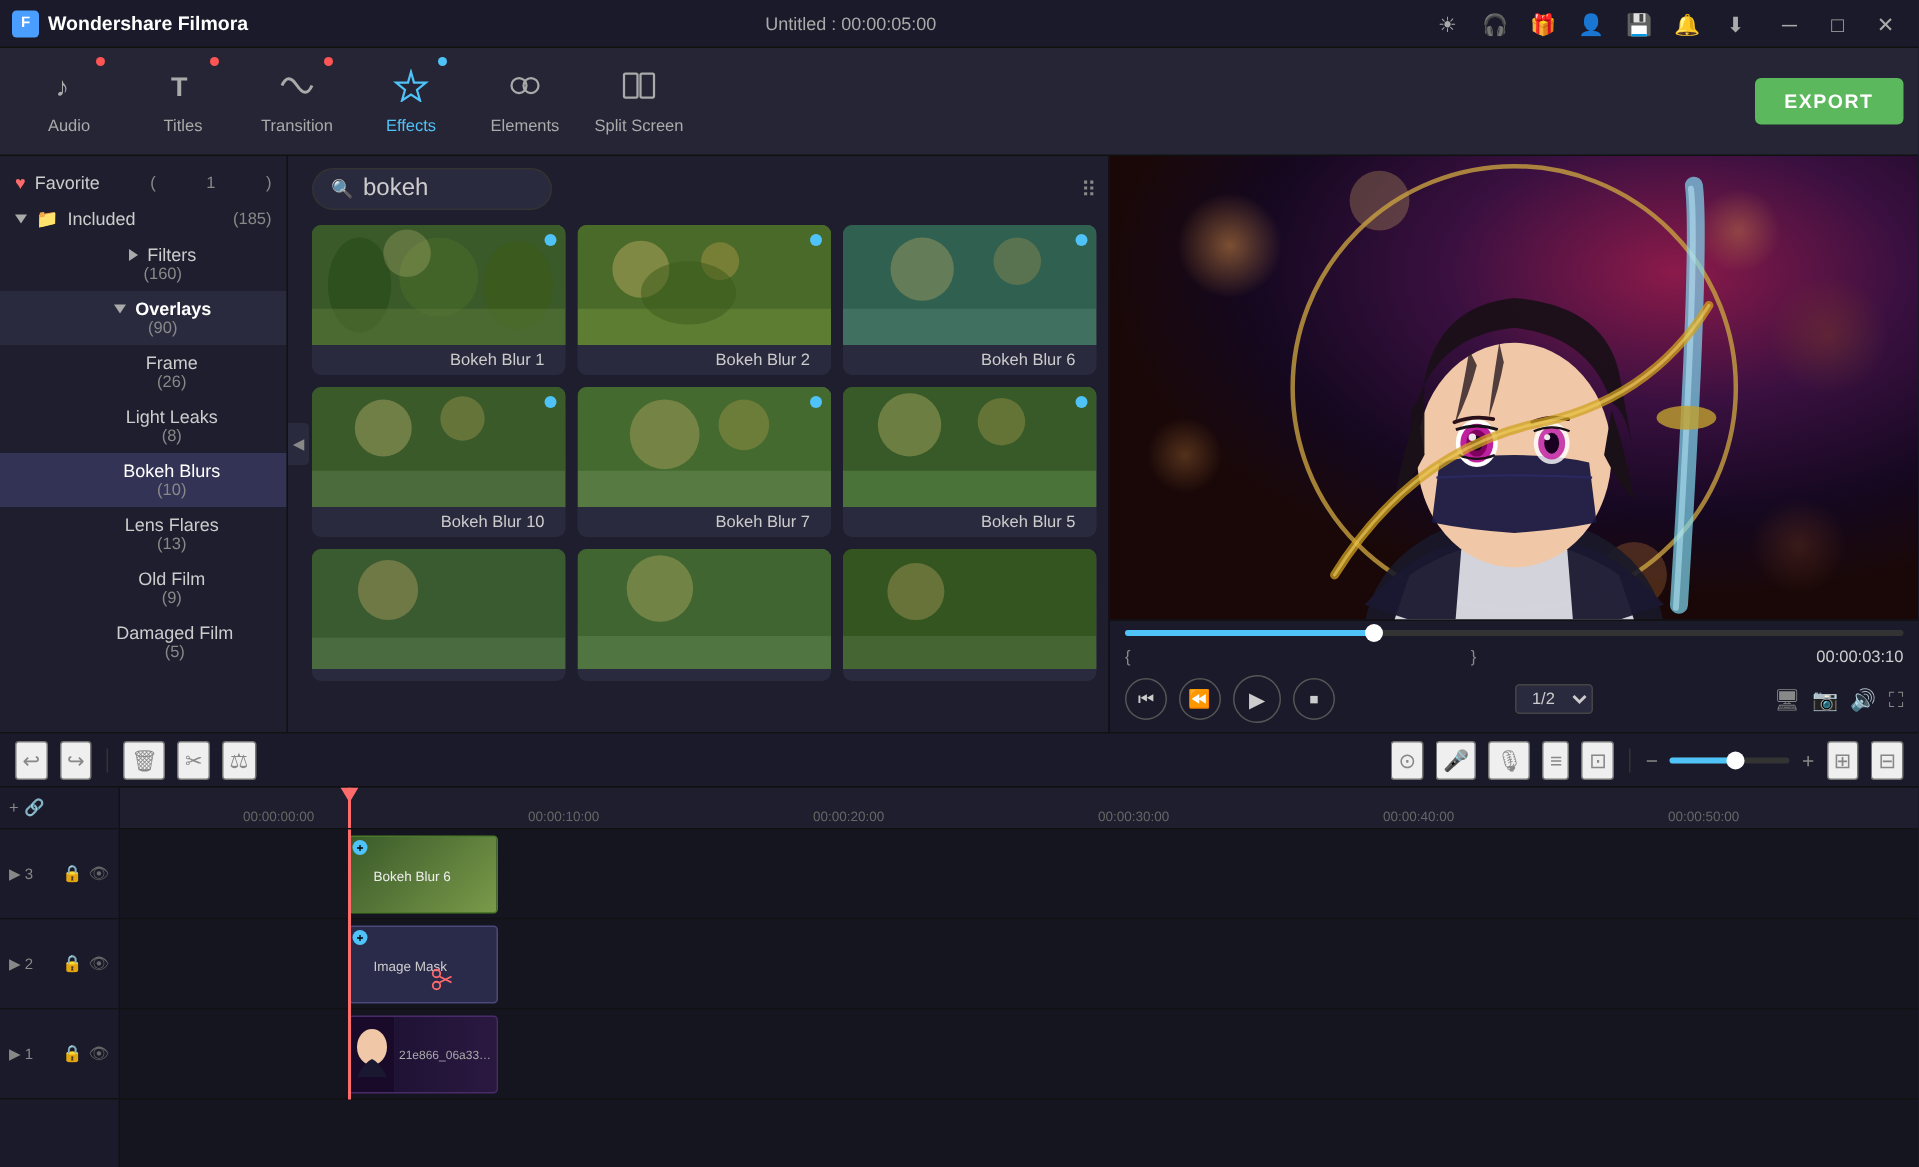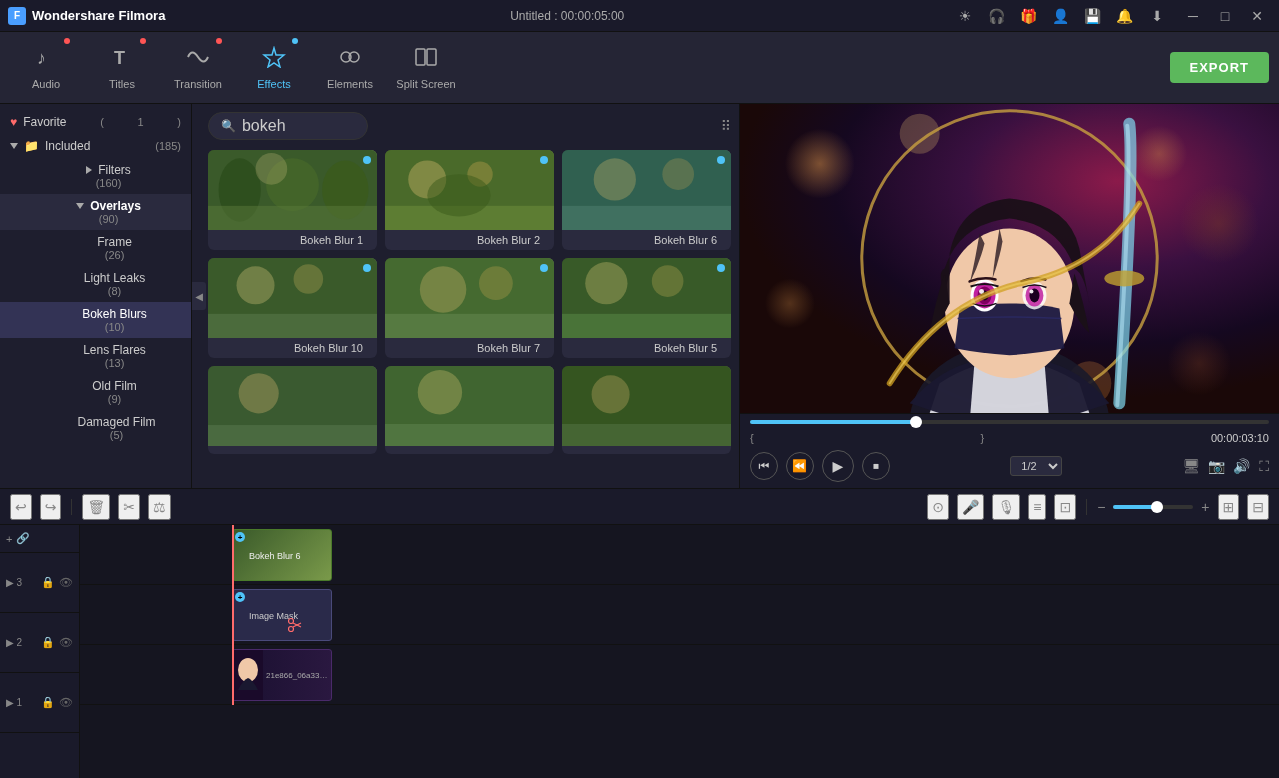--- a/index.html
+++ b/index.html
@@ -584,20 +584,34 @@
         <span class="track-label">▶ 1</span>
         <div class="track-header-icons">
           <span class="track-icon">🔒</span>
           <span class="track-icon">👁</span>
         </div>
       </div>
     </div>
 
     <div id="track-content" style="position:relative;flex:1;">
 
+      <div id="timeline-ruler" style="height:28px;background:#1e1e2e;border-bottom:1px solid #111;display:flex;align-items:flex-end;overflow:hidden;position:relative;">
+
+        <div style="position:absolute;left:152px;top:0;width:2px;height:100%;background:#ff6b6b;z-index:10;">
+          <div style="position:absolute;top:0;left:-5px;width:0;height:0;border-left:6px solid transparent;border-right:6px solid transparent;border-top:10px solid #ff6b6b;"></div>
+        </div>
+        <div style="display:flex;align-items:flex-end;height:100%;padding-left:2px;">
+          <span style="font-size:9px;color:#666;min-width:190px;padding-bottom:3px;">00:00:00:00</span>
+          <span style="font-size:9px;color:#666;min-width:190px;padding-bottom:3px;">00:00:10:00</span>
+          <span style="font-size:9px;color:#666;min-width:190px;padding-bottom:3px;">00:00:20:00</span>
+          <span style="font-size:9px;color:#666;min-width:190px;padding-bottom:3px;">00:00:30:00</span>
+          <span style="font-size:9px;color:#666;min-width:190px;padding-bottom:3px;">00:00:40:00</span>
+          <span style="font-size:9px;color:#666;min-width:190px;padding-bottom:3px;">00:00:50:00</span>
+        </div>
+      </div>
 
       <div style="position:relative;">
 
         <div style="position:absolute;left:152px;top:0;width:2px;height:180px;background:#ff6b6b;z-index:10;"></div>
 
         <div class="track-row-3" style="height:60px;border-bottom:1px solid #111;position:relative;background:#151520;">
           <div class="track-clip" style="position:absolute;left:152px;top:4px;height:52px;width:100px;background:linear-gradient(135deg,#3a5a2a,#5a7a3a,#7a9a4a);border:1px solid #4a7a2a;border-radius:3px;overflow:hidden;cursor:pointer;">
             <div style="position:absolute;top:2px;left:2px;width:10px;height:10px;background:#4fc3f7;border-radius:50%;display:flex;align-items:center;justify-content:center;font-size:8px;color:#000;font-weight:bold;">+</div>
             <span style="font-size:9px;color:#eee;padding:2px 4px;display:block;margin-top:2px;padding-left:16px;">Bokeh Blur 6</span>
           </div>

